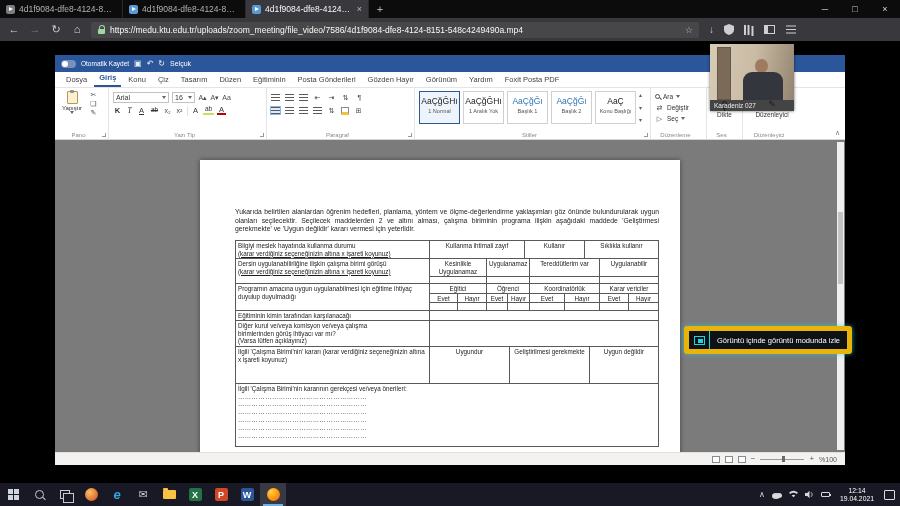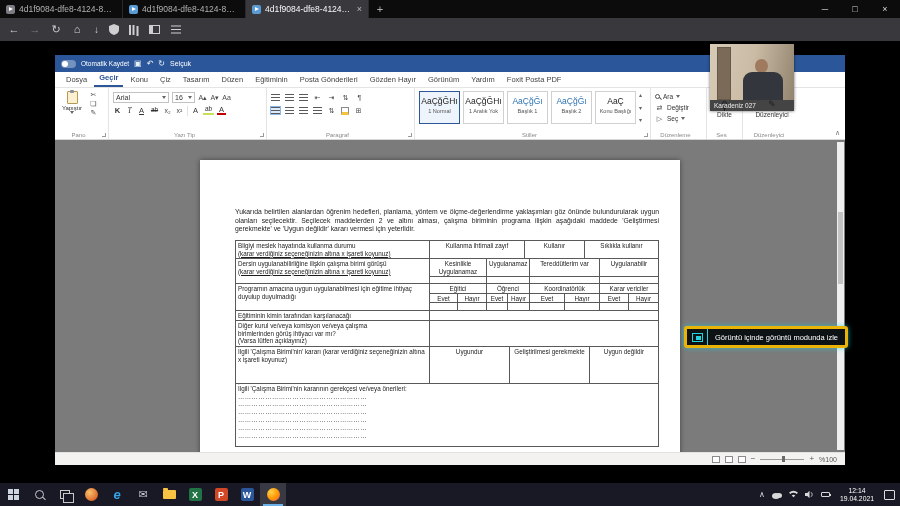--- a/index.html
+++ b/index.html
@@ -123,21 +123,21 @@
 
 
 .webcam{position:absolute;left:710px;top:3px;width:84px;height:67px;z-index:6;box-shadow:0 0 3px rgba(0,0,0,.6)}
 .cam-photo{position:relative;height:56px;overflow:hidden;background:linear-gradient(100deg,#d8cbb6 0%,#c9bba4 50%,#93846f 100%)}
 .cam-door{position:absolute;left:7px;top:3px;width:14px;height:53px;background:#7a6a57;border:1px solid #65584a}
 .cam-head{position:absolute;left:45px;top:15px;width:13px;height:14px;border-radius:50%;background:#a07a5e}
 .cam-body{position:absolute;left:33px;top:28px;width:40px;height:28px;border-radius:9px 9px 0 0;background:#33363d}
 .cam-name{height:11px;background:rgba(15,15,15,.78);color:#eee;font-size:6.5px;line-height:11px;padding:0 4px;white-space:nowrap;overflow:hidden}
 
 
-.pip{position:absolute;left:684px;top:285px;height:22px;display:flex;align-items:stretch;background:#0d1214;border:3px solid #eab308;border-radius:3px;box-shadow:0 0 5px rgba(34,211,224,.7);z-index:7}
+.pip{position:absolute;left:684px;top:285px;height:28px;display:flex;align-items:stretch;background:#0d1214;border:5px solid #eab308;border-radius:3px;box-shadow:0 0 5px rgba(34,211,224,.7);z-index:7}
 .pip-ib{width:21px;border-right:1px solid #22d3e0;display:flex;align-items:center;justify-content:center}
 .pip-ic{width:11px;height:9px;border:1px solid #22d3e0;position:relative}
 .pip-ic:after{content:"";position:absolute;right:1px;bottom:1px;width:5px;height:4px;background:#22d3e0}
 .pip-lb{display:flex;align-items:center;padding:0 7px;color:#fff;font-size:7.5px;white-space:nowrap}
 
 
 .vc{position:absolute;left:55px;top:420px;width:790px;height:19px;background:rgba(17,17,23,.82);display:flex;align-items:center;padding:0 9px;gap:8px;z-index:8}
 .vc-play{width:0;height:0;border-left:8px solid #fff;border-top:5px solid transparent;border-bottom:5px solid transparent;flex:none}
 .vc-track{flex:1;height:3px;background:rgba(255,255,255,.3);border-radius:2px;position:relative}
 .vc-fill{position:absolute;left:0;top:0;bottom:0;width:29.7%;background:#fff;border-radius:2px}
@@ -200,20 +200,25 @@
     <div class="winbtn">─</div>
     <div class="winbtn">□</div>
     <div class="winbtn cl">×</div>
   </div>
 
   <div class="navbar">
     <span class="nbtn">←</span>
     <span class="nbtn dim">→</span>
     <span class="nbtn">↻</span>
     <span class="nbtn">⌂</span>
+    <div class="urlbar">
+      <span class="lock"></span>
+      <span class="url">https://medu.ktu.edu.tr/uploads/zoom_meeting/file_video/7586/4d1f9084-dfe8-4124-8151-548c4249490a.mp4</span>
+      <span class="star">☆</span>
+    </div>
     <div class="nav-right">
       <span class="gicon">↓</span>
       <svg class="ticn" width="10" height="11" viewBox="0 0 10 11">
           <path d="M5 0 L10 2 V6 C10 8.5 7.5 10.2 5 11 C2.5 10.2 0 8.5 0 6 V2 Z" fill="#cfcfd2"></path>
         </svg>
       <span class="i-lib"></span>
       <span class="i-side"></span>
       <span class="i-menu"></span>
     </div>
   </div>
@@ -226,21 +231,21 @@
         <span class="tgl"></span>
         <span class="wt-as">Otomatik Kaydet</span>
         <span class="wt-ic">▣</span>
         <span class="wt-ic">↶</span>
         <span class="wt-ic">↻</span>
         <span class="wt-user">Selçuk</span>
       </div>
 
       <div class="w-tabs">
         <span class="wtab">Dosya</span>
-        <span class="wtab active">Geçir</span>
+        <span class="wtab active">Giriş</span>
         <span class="wtab">Konu</span>
         <span class="wtab">Çiz</span>
         <span class="wtab">Tasarım</span>
         <span class="wtab">Düzen</span>
         <span class="wtab">Eğitiminin</span>
         <span class="wtab">Posta Gönderileri</span>
         <span class="wtab">Gözden Hayır</span>
         <span class="wtab">Görünüm</span>
         <span class="wtab">Yardım</span>
         <span class="wtab">Foxit Posta PDF</span>

